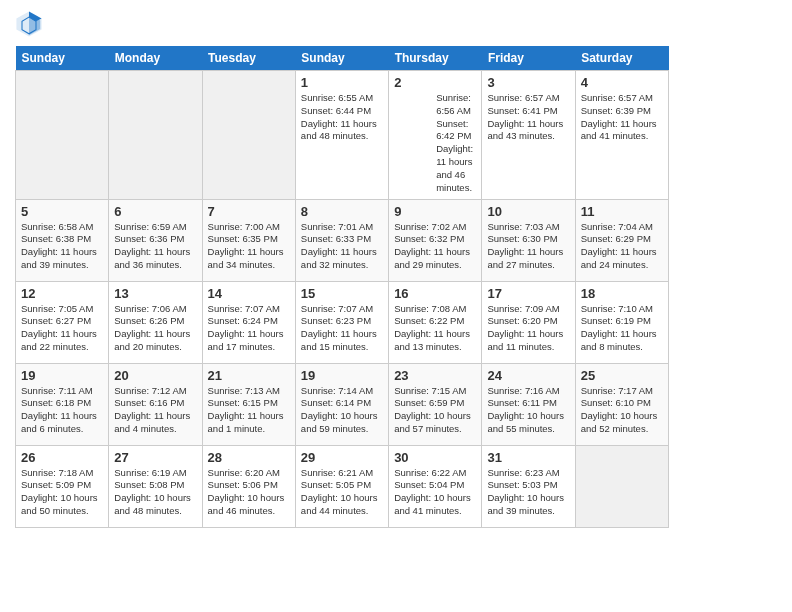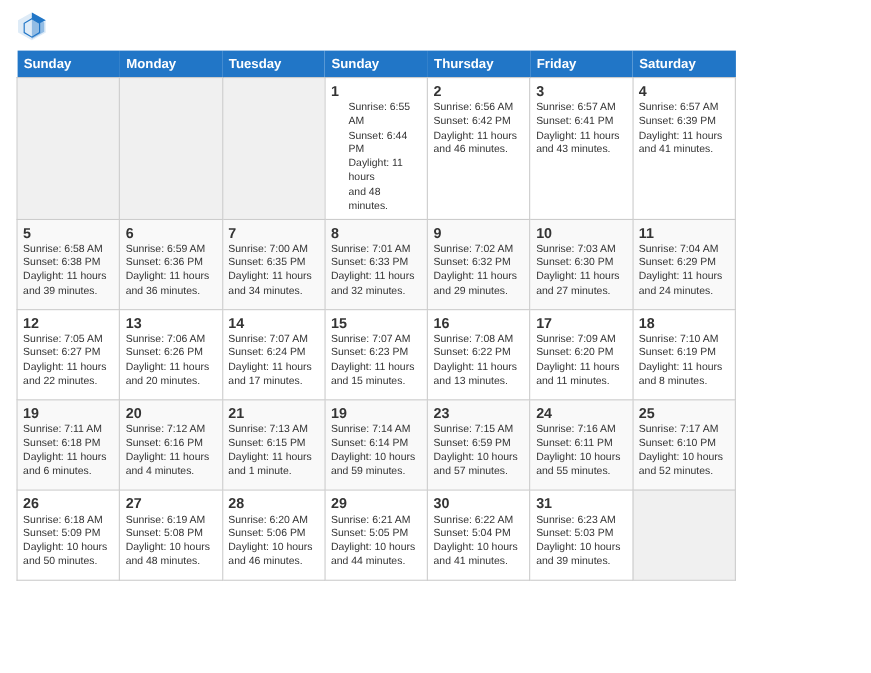--- a/index.html
+++ b/index.html
@@ -125,28 +125,28 @@
           <th>Saturday</th>
         </tr>
     </thead>
     <tbody id="calendar-body">
     <tr>
           <td class="empty-cell"></td>
           <td class="empty-cell"></td>
           <td class="empty-cell"></td>
           <td>
             <span class="day-num">1</span>
-            <div class="day-info" style="white-space: pre-line; margin-left: 16px;">Sunrise: 6:55 AM
+            <div class="day-info" style="white-space: pre-line;">Sunrise: 6:55 AM
 Sunset: 6:44 PM
 Daylight: 11 hours
 and 48 minutes.</div>
           </td>
           <td>
             <span class="day-num">2</span>
-            <div class="day-info" style="white-space: pre-line;">Sunrise: 6:56 AM
+            <div class="day-info" style="white-space: pre-line; margin-left: 42px;">Sunrise: 6:56 AM
 Sunset: 6:42 PM
 Daylight: 11 hours
 and 46 minutes.</div>
           </td>
           <td>
             <span class="day-num">3</span>
             <div class="day-info" style="white-space: pre-line;">Sunrise: 6:57 AM
 Sunset: 6:41 PM
 Daylight: 11 hours
 and 43 minutes.</div>
@@ -308,21 +308,21 @@
             <span class="day-num">25</span>
             <div class="day-info" style="white-space: pre-line;">Sunrise: 7:17 AM
 Sunset: 6:10 PM
 Daylight: 10 hours
 and 52 minutes.</div>
           </td>
         </tr>
         <tr>
           <td>
             <span class="day-num">26</span>
-            <div class="day-info" style="white-space: pre-line;">Sunrise: 6:18 AM
+            <div class="day-info" style="white-space: pre-line;">Sunrise: 7:18 AM
 Sunset: 5:09 PM
 Daylight: 10 hours
 and 50 minutes.</div>
           </td>
           <td>
             <span class="day-num">27</span>
             <div class="day-info" style="white-space: pre-line;">Sunrise: 6:19 AM
 Sunset: 5:08 PM
 Daylight: 10 hours
 and 48 minutes.</div>

